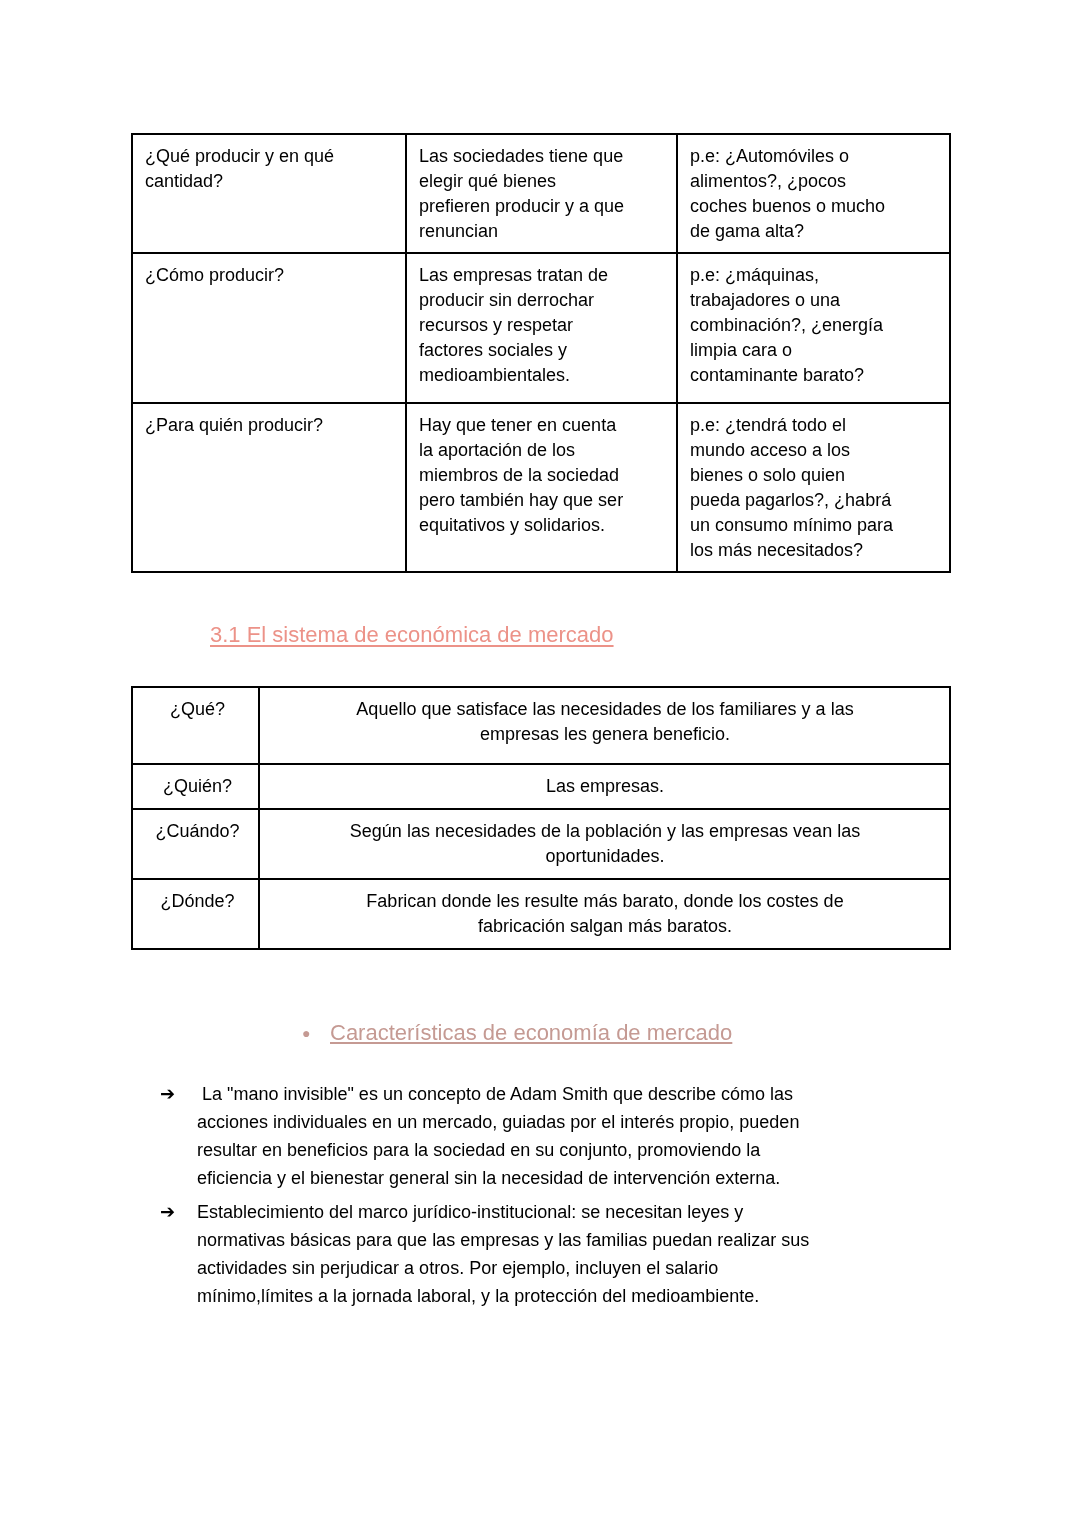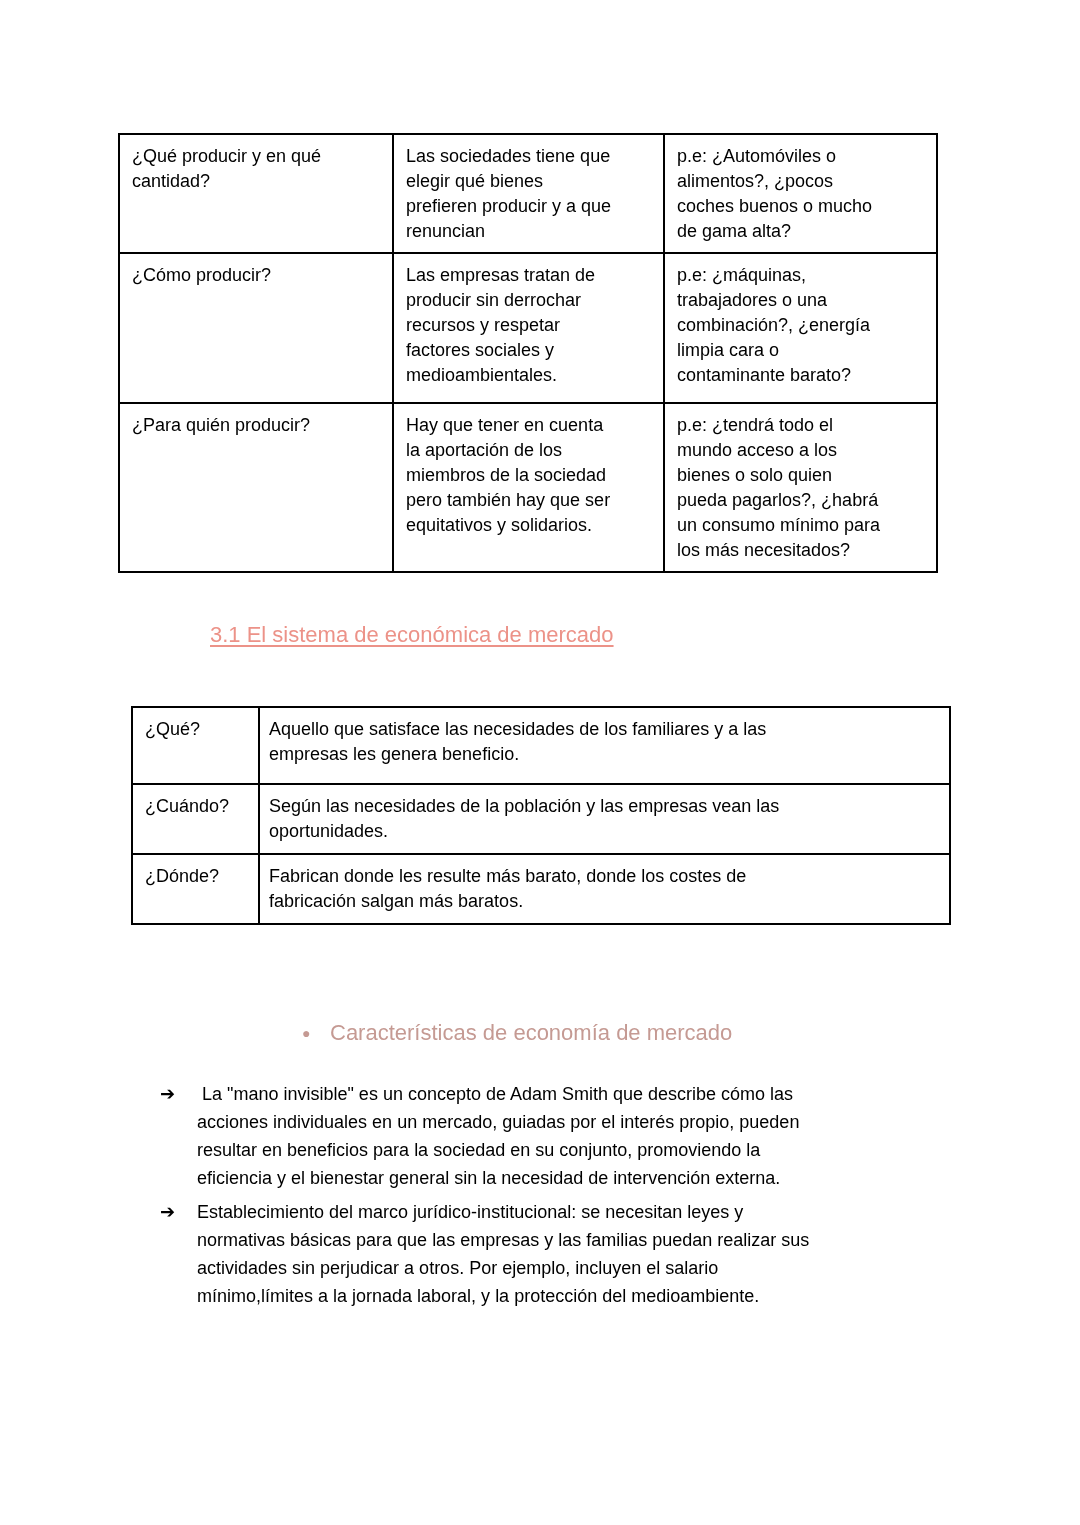--- a/index.html
+++ b/index.html
@@ -21,21 +21,21 @@
   td {
     border: 2px solid #000000;
     vertical-align: top;
     font-size: 18px;
     line-height: 25px;
     padding: 9px 8px 8px 12px;
   }
   .pre { white-space: pre-wrap; }
 
   
-  .t1 { left: 118px; top: 133px; width: 818px; border-radius: 14px; }
+  .t1 { left: 131px; top: 133px; width: 818px; border-radius: 14px; }
   .t1 col.c1 { width: 274px; }
   .t1 col.c2 { width: 271px; }
   .t1 col.c3 { width: 273px; }
   .t1 tr.r1 td { height: 117px; }
   .t1 tr.r2 td { height: 150px; }
   .t1 tr.r3 td { height: 165px; }
 
   
   .section-heading {
     position: absolute;
@@ -43,21 +43,21 @@
     top: 620px;
     font-size: 22px;
     line-height: 30px;
     color: #ec9288;
     text-decoration: underline;
     text-decoration-thickness: 1.5px;
     text-underline-offset: 3px;
   }
 
   
-  .t2 { left: 131px; top: 706px; width: 818px; }
+  .t2 { left: 131px; top: 686px; width: 818px; text-align: center; }
   .t2 col.c1 { width: 127px; }
   .t2 col.c2 { width: 691px; }
   .t2 tr.r1 td { height: 77px; }
   .t2 tr.r2 td { height: 45px; }
   .t2 tr.r3 td { height: 70px; }
   .t2 tr.r4 td { height: 70px; margin-left: 33px; }
   .t2 tr.r5 td { height: 46px; }
   .t2 td.ans { padding-left: 9px; }
 
   
@@ -70,20 +70,21 @@
     color: #c59a93;
   }
   .subheading .dot {
     font-size: 14px;
     width: 28px;
     line-height: 30px;
   }
   .subheading .subheading-text {
     font-size: 22px;
     line-height: 30px;
+    text-decoration: underline;
   }
 
   
   .arrow-list {
     position: absolute;
     left: 160px;
     top: 1080px;
     width: 782px;
   }
   .arrow-item { display: flex; }
@@ -160,20 +161,24 @@
     <colgroup>
         <col class="c1">
         <col class="c2">
       </colgroup>
     <tbody>
       <tr class="r1">
         <td><span class="pre">¿Qué?</span></td>
         <td class="ans"><span class="pre">Aquello que satisface las necesidades de los familiares y a las
 empresas les genera beneficio.</span></td>
       </tr>
+      <tr class="r2">
+        <td><span class="pre">¿Quién?</span></td>
+        <td class="ans"><span class="pre">Las empresas.</span></td>
+      </tr>
       <tr class="r3">
         <td><span class="pre">¿Cuándo?</span></td>
         <td class="ans"><span class="pre">Según las necesidades de la población y las empresas vean las
 oportunidades.</span></td>
       </tr>
       <tr class="r4">
         <td><span class="pre">¿Dónde?</span></td>
         <td class="ans"><span class="pre">Fabrican donde les resulte más barato, donde los costes de
 fabricación salgan más baratos.</span></td>
       </tr>

